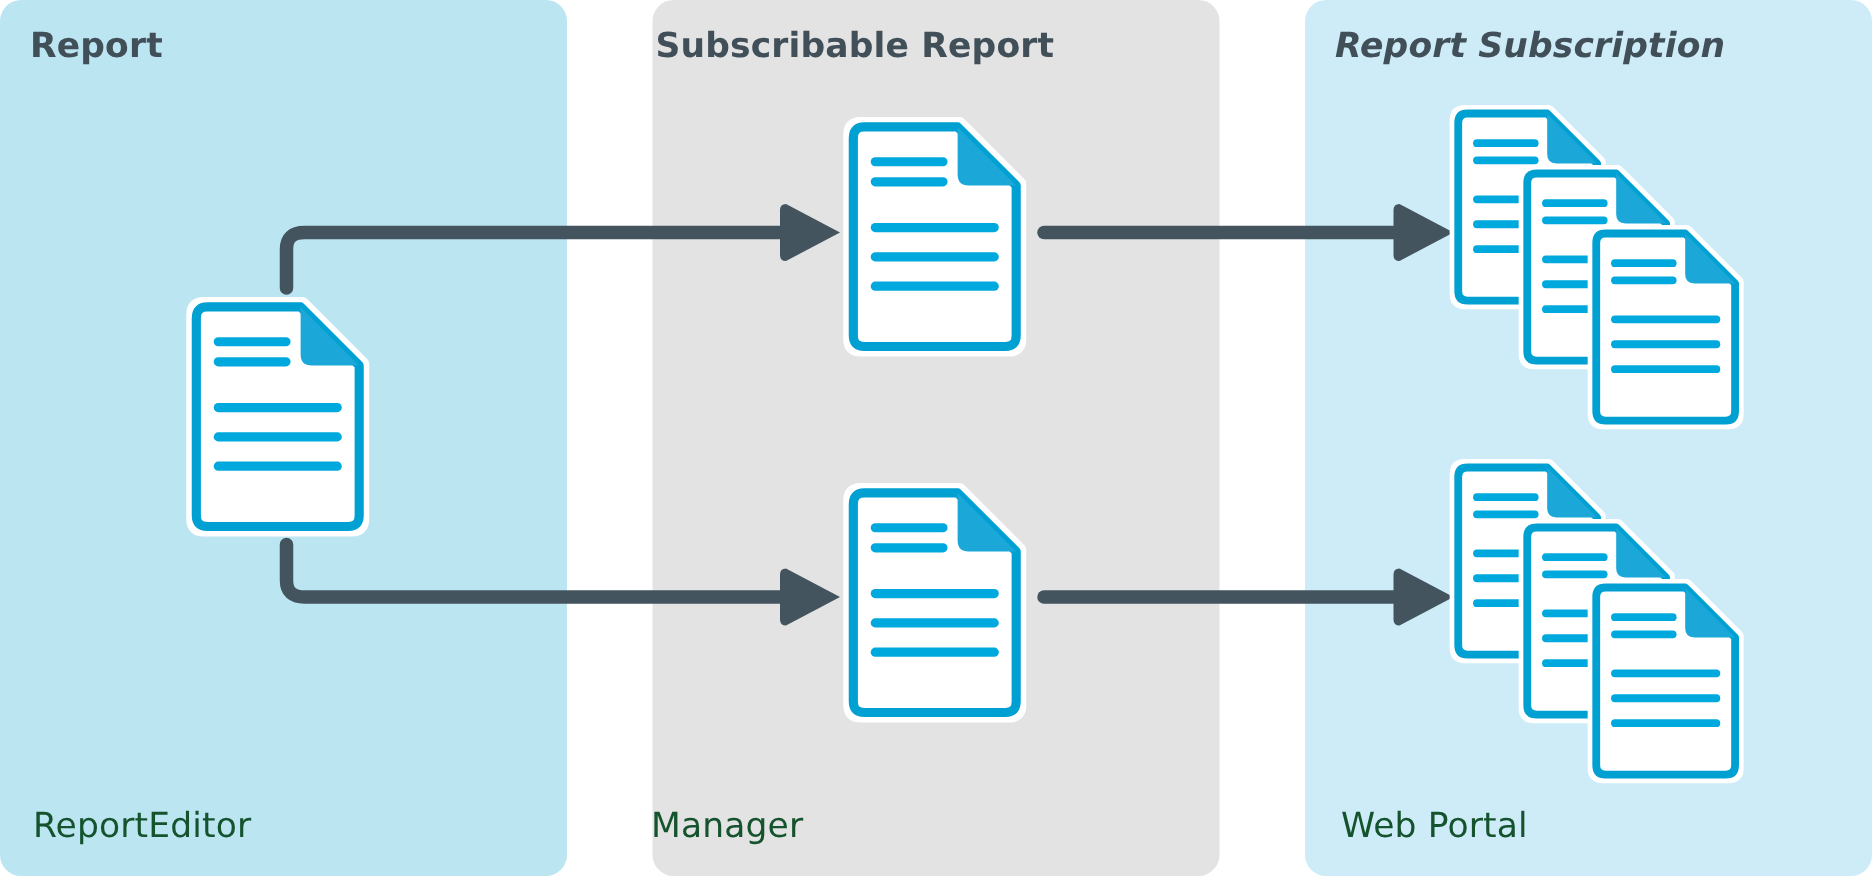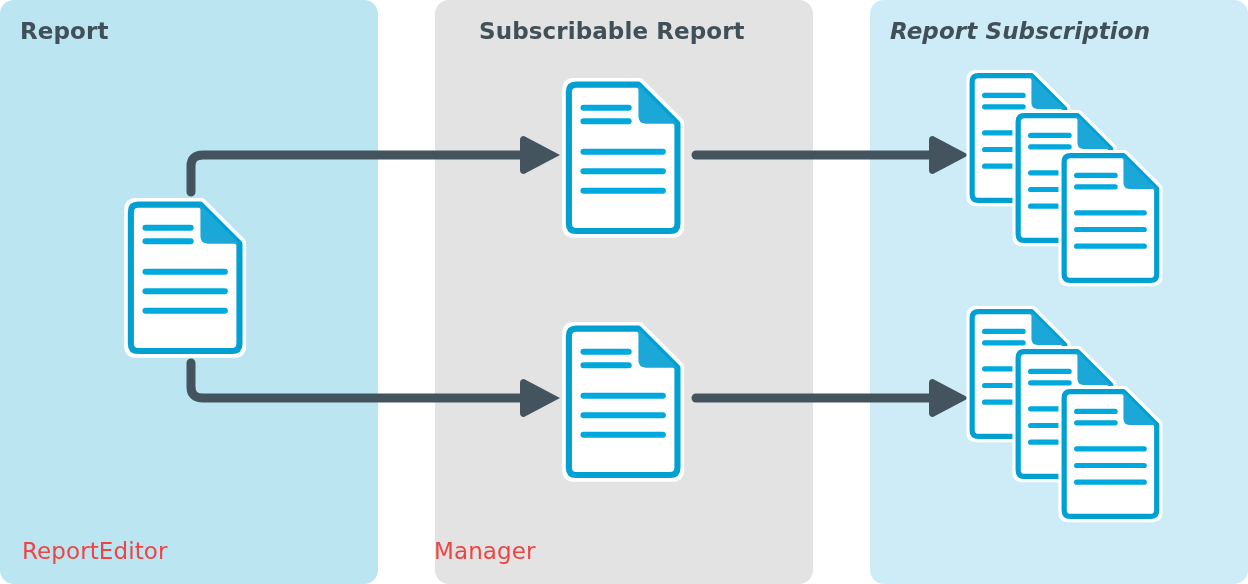--- a/index.html
+++ b/index.html
@@ -29,21 +29,21 @@
     font-size: 23px;
     font-weight: bold;
     color: #414f58;
     letter-spacing: 0.1px;
     white-space: nowrap;
   }
   .lane-footer {
     position: absolute;
     font-size: 23px;
     font-weight: normal;
-    color: #ef4444;
+    color: #14532d;
     letter-spacing: 0.1px;
     white-space: nowrap;
   }
   .doc {
     position: absolute;
   }
   .arrow {
     position: absolute;
   }
   svg { display: block; overflow: visible; }
@@ -51,25 +51,26 @@
 </head>
 <body>
 
 <div id="diagram-root">
 
   <div class="lane" style="left:0px; width:378px; background:#bce5f2;"></div>
   <div class="lane" style="left:435px; width:378px; background:#e3e3e3;"></div>
   <div class="lane" style="left:870px; width:378px; background:#cdecf7;"></div>
 
   <div class="lane-title" style="left:20px; top:18px;">Report</div>
-  <div class="lane-title" style="left:479px; top:18px;">Subscribable Report</div>
+  <div class="lane-title" style="left:437px; top:18px;">Subscribable Report</div>
   <div class="lane-title" style="left:890px; top:18px;font-style:italic;">Report Subscription</div>
 
   <div class="lane-footer" style="left:22px; top:538px;">ReportEditor</div>
   <div class="lane-footer" style="left:434px; top:538px;">Manager</div>
+  <div class="lane-footer" style="left:894px; top:538px;">Web Portal</div>
 
   <svg class="arrow" style="left:0px; top:0px;" width="1248" height="584" viewBox="0 0 1248 584">
     <path d="M 191 192 L 191 166 Q 191 155 203 155 L 529 155" fill="none" stroke="#44545f" stroke-width="9" stroke-linecap="round"></path>
     <path d="M 524 136 L 560 155 L 524 174 Q 520 174 520 170 L 520 140 Q 520 136 524 136 Z" fill="#44545f"></path>
   </svg>
 
   <svg class="arrow" style="left:0px; top:0px;" width="1248" height="584" viewBox="0 0 1248 584">
     <path d="M 191 363 L 191 387 Q 191 398 203 398 L 529 398" fill="none" stroke="#44545f" stroke-width="9" stroke-linecap="round"></path>
     <path d="M 524 379 L 560 398 L 524 417 Q 520 417 520 413 L 520 383 Q 520 379 524 379 Z" fill="#44545f"></path>
   </svg>

